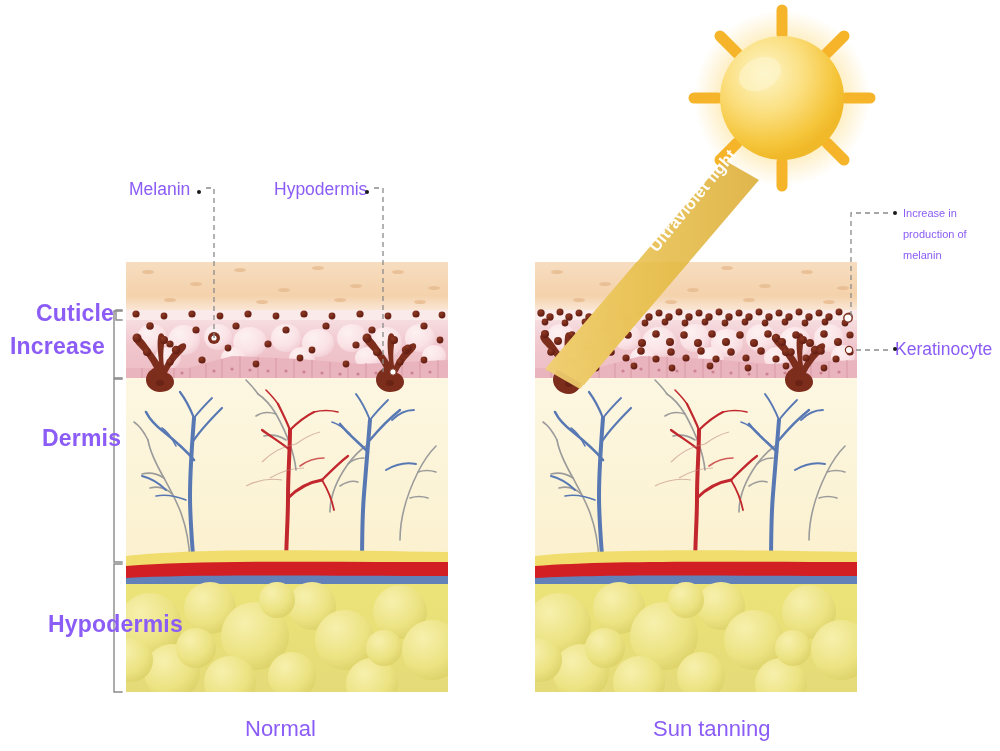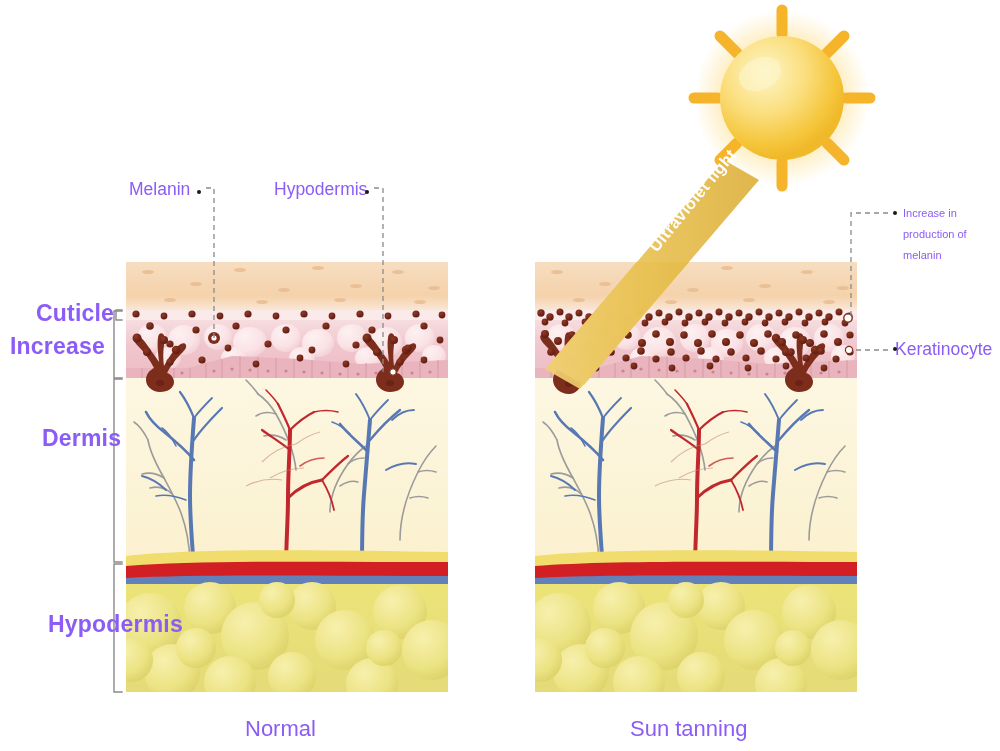--- a/index.html
+++ b/index.html
@@ -20,21 +20,21 @@
   #l-epidermis{left:10px;top:333px;}
   #l-dermis{left:42px;top:425px;}
   #l-hypodermis{left:0px;top:611px;padding-left:48px;}
 
   #l-melanin{left:129px;top:179px;}
   #l-melanocyte{left:274px;top:179px;}
   #l-increase{left:903px;top:203px;width:98px;}
   #l-keratinocyte{left:895px;top:339px;}
 
   #c-normal{left:245px;top:716px;}
-  #c-tan{left:630px;top:716px;}
+  #c-tan{left:653px;top:716px;}
 
   .dot{position:absolute;width:4px;height:4px;border-radius:50%;background:#1a1a1a;}
   #d-melanin{left:197px;top:190px;}
   #d-melanocyte{left:365px;top:190px;}
   #d-increase{left:893px;top:211px;}
   #d-keratinocyte{left:893px;top:347px;}
 </style>
 </head>
 <body>
 

